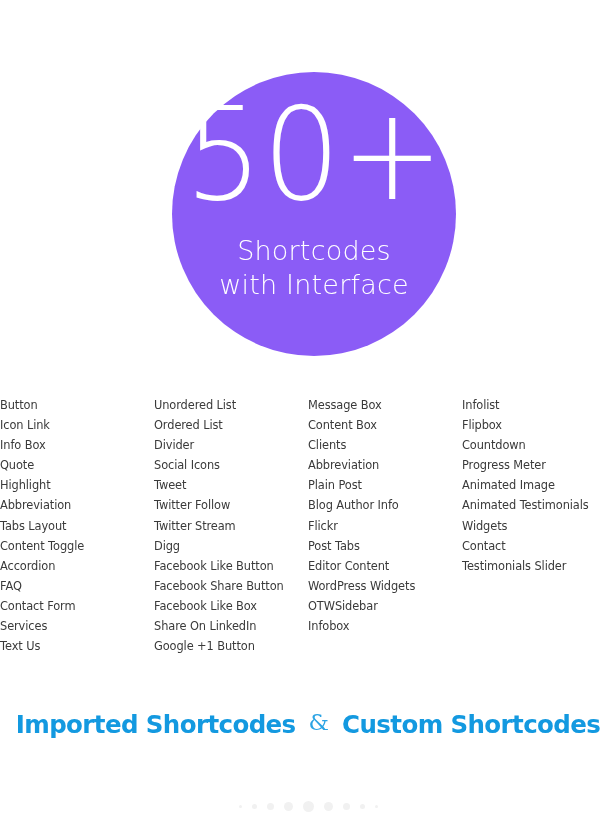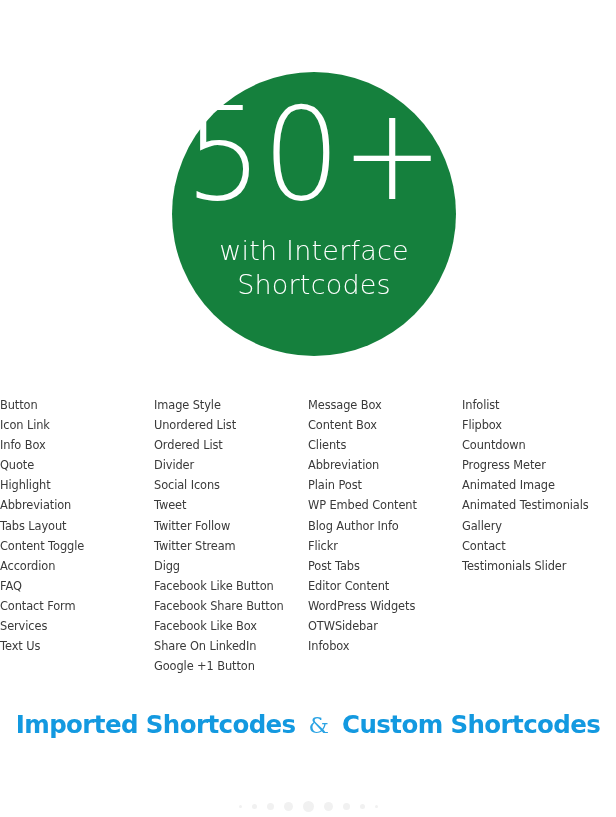--- a/index.html
+++ b/index.html
@@ -18,21 +18,21 @@
   }
 
   
   .hero {
     position: absolute;
     left: 172px;
     top: 72px;
     width: 284px;
     height: 284px;
     border-radius: 50%;
-    background: #15803d;
+    background: #8b5cf6;
     display: flex;
     flex-direction: column;
     align-items: center;
     justify-content: flex-start;
   }
   .hero-big {
     margin-top: 14px;
     font-family: "DejaVu Sans", sans-serif;
     font-weight: 100;
     font-size: 128px;
@@ -75,21 +75,21 @@
     letter-spacing: -0.1px;
   }
 
   
   .footer-heads {
     position: absolute;
     left: 0;
     top: 710px;
     width: 616px;
     display: flex;
-    align-items: flex-end;
+    align-items: flex-start;
     justify-content: center;
     gap: 13px;
   }
   .foot-title {
     font-family: "DejaVu Sans", sans-serif;
     font-size: 24.5px;
     font-weight: 700;
     color: #1399e0;
     letter-spacing: -0.6px;
     white-space: nowrap;
@@ -123,80 +123,78 @@
   }
 </style>
 </head>
 <body>
 
 <div class="page">
 
   <div class="hero">
     <div class="hero-big">50+</div>
     <div class="hero-sub">
+      <div>Shortcodes</div>
       <div>with Interface</div>
-      <div>Shortcodes</div>
     </div>
   </div>
 
   <div class="columns">
     <div class="col">
         <div class="col-item">Button</div>
         <div class="col-item">Icon Link</div>
         <div class="col-item">Info Box</div>
         <div class="col-item">Quote</div>
         <div class="col-item">Highlight</div>
         <div class="col-item">Abbreviation</div>
         <div class="col-item">Tabs Layout</div>
         <div class="col-item">Content Toggle</div>
         <div class="col-item">Accordion</div>
         <div class="col-item">FAQ</div>
         <div class="col-item">Contact Form</div>
         <div class="col-item">Services</div>
         <div class="col-item">Text Us</div>
       </div>
     <div class="col">
-        <div class="col-item">Image Style</div>
         <div class="col-item">Unordered List</div>
         <div class="col-item">Ordered List</div>
         <div class="col-item">Divider</div>
         <div class="col-item">Social Icons</div>
         <div class="col-item">Tweet</div>
         <div class="col-item">Twitter Follow</div>
         <div class="col-item">Twitter Stream</div>
         <div class="col-item">Digg</div>
         <div class="col-item">Facebook Like Button</div>
         <div class="col-item">Facebook Share Button</div>
         <div class="col-item">Facebook Like Box</div>
         <div class="col-item">Share On LinkedIn</div>
         <div class="col-item">Google +1 Button</div>
       </div>
     <div class="col">
         <div class="col-item">Message Box</div>
         <div class="col-item">Content Box</div>
         <div class="col-item">Clients</div>
         <div class="col-item">Abbreviation</div>
         <div class="col-item">Plain Post</div>
-        <div class="col-item">WP Embed Content</div>
         <div class="col-item">Blog Author Info</div>
         <div class="col-item">Flickr</div>
         <div class="col-item">Post Tabs</div>
         <div class="col-item">Editor Content</div>
         <div class="col-item">WordPress Widgets</div>
         <div class="col-item">OTWSidebar</div>
         <div class="col-item">Infobox</div>
       </div>
     <div class="col">
         <div class="col-item">Infolist</div>
         <div class="col-item">Flipbox</div>
         <div class="col-item">Countdown</div>
         <div class="col-item">Progress Meter</div>
         <div class="col-item">Animated Image</div>
         <div class="col-item">Animated Testimonials</div>
-        <div class="col-item">Gallery</div>
+        <div class="col-item">Widgets</div>
         <div class="col-item">Contact</div>
         <div class="col-item">Testimonials Slider</div>
       </div>
   </div>
 
   <div class="footer-heads">
     <div class="foot-title">Imported Shortcodes</div>
     <div class="foot-amp">&amp;</div>
     <div class="foot-title">Custom Shortcodes</div>
   </div>

